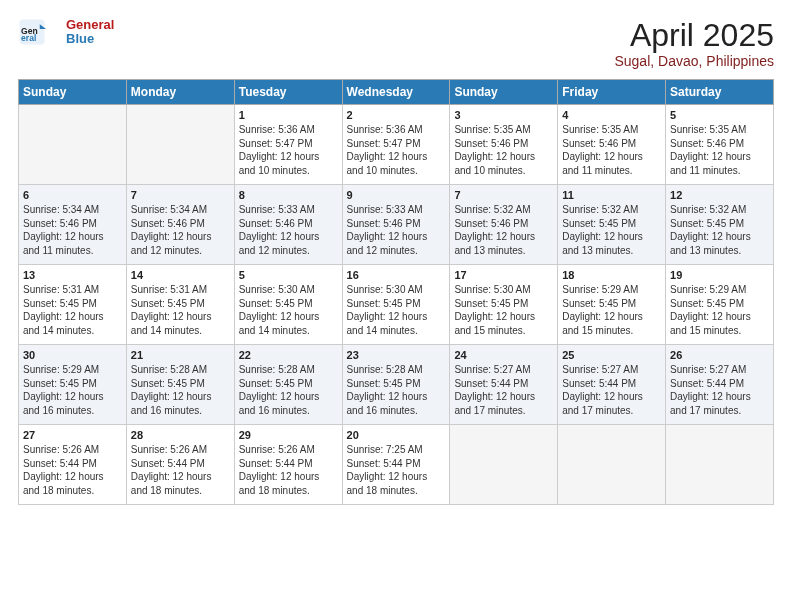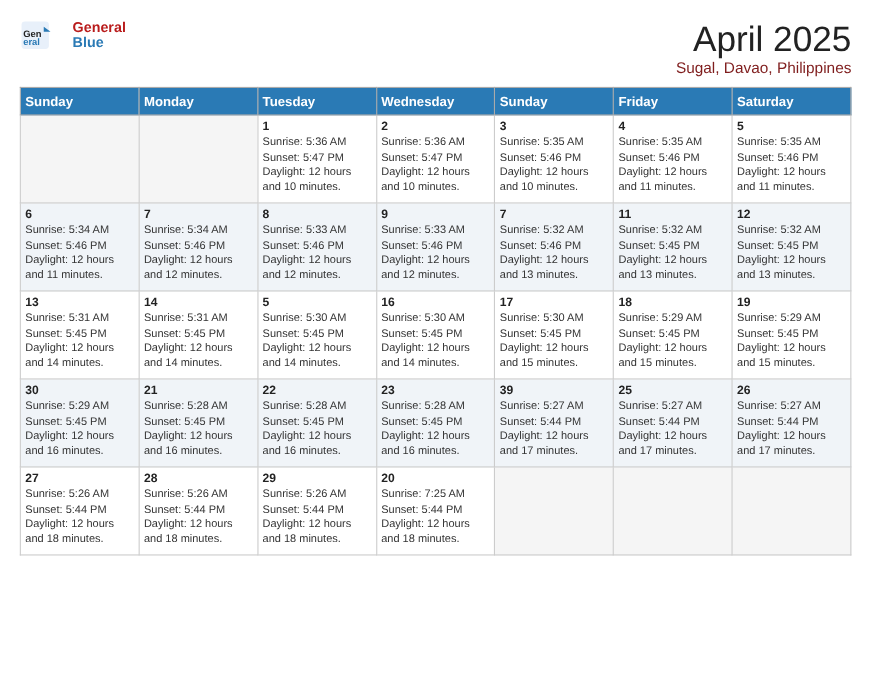--- a/index.html
+++ b/index.html
@@ -267,21 +267,21 @@
 Sunset: 5:45 PM
 Daylight: 12 hours and 16 minutes.</div>
           </td>
           <td>
             <span class="day-num">23</span>
             <div class="day-info">Sunrise: 5:28 AM
 Sunset: 5:45 PM
 Daylight: 12 hours and 16 minutes.</div>
           </td>
           <td>
-            <span class="day-num">39</span>
+            <span class="day-num">24</span>
             <div class="day-info">Sunrise: 5:27 AM
 Sunset: 5:44 PM
 Daylight: 12 hours and 17 minutes.</div>
           </td>
           <td>
             <span class="day-num">25</span>
             <div class="day-info">Sunrise: 5:27 AM
 Sunset: 5:44 PM
 Daylight: 12 hours and 17 minutes.</div>
           </td>

